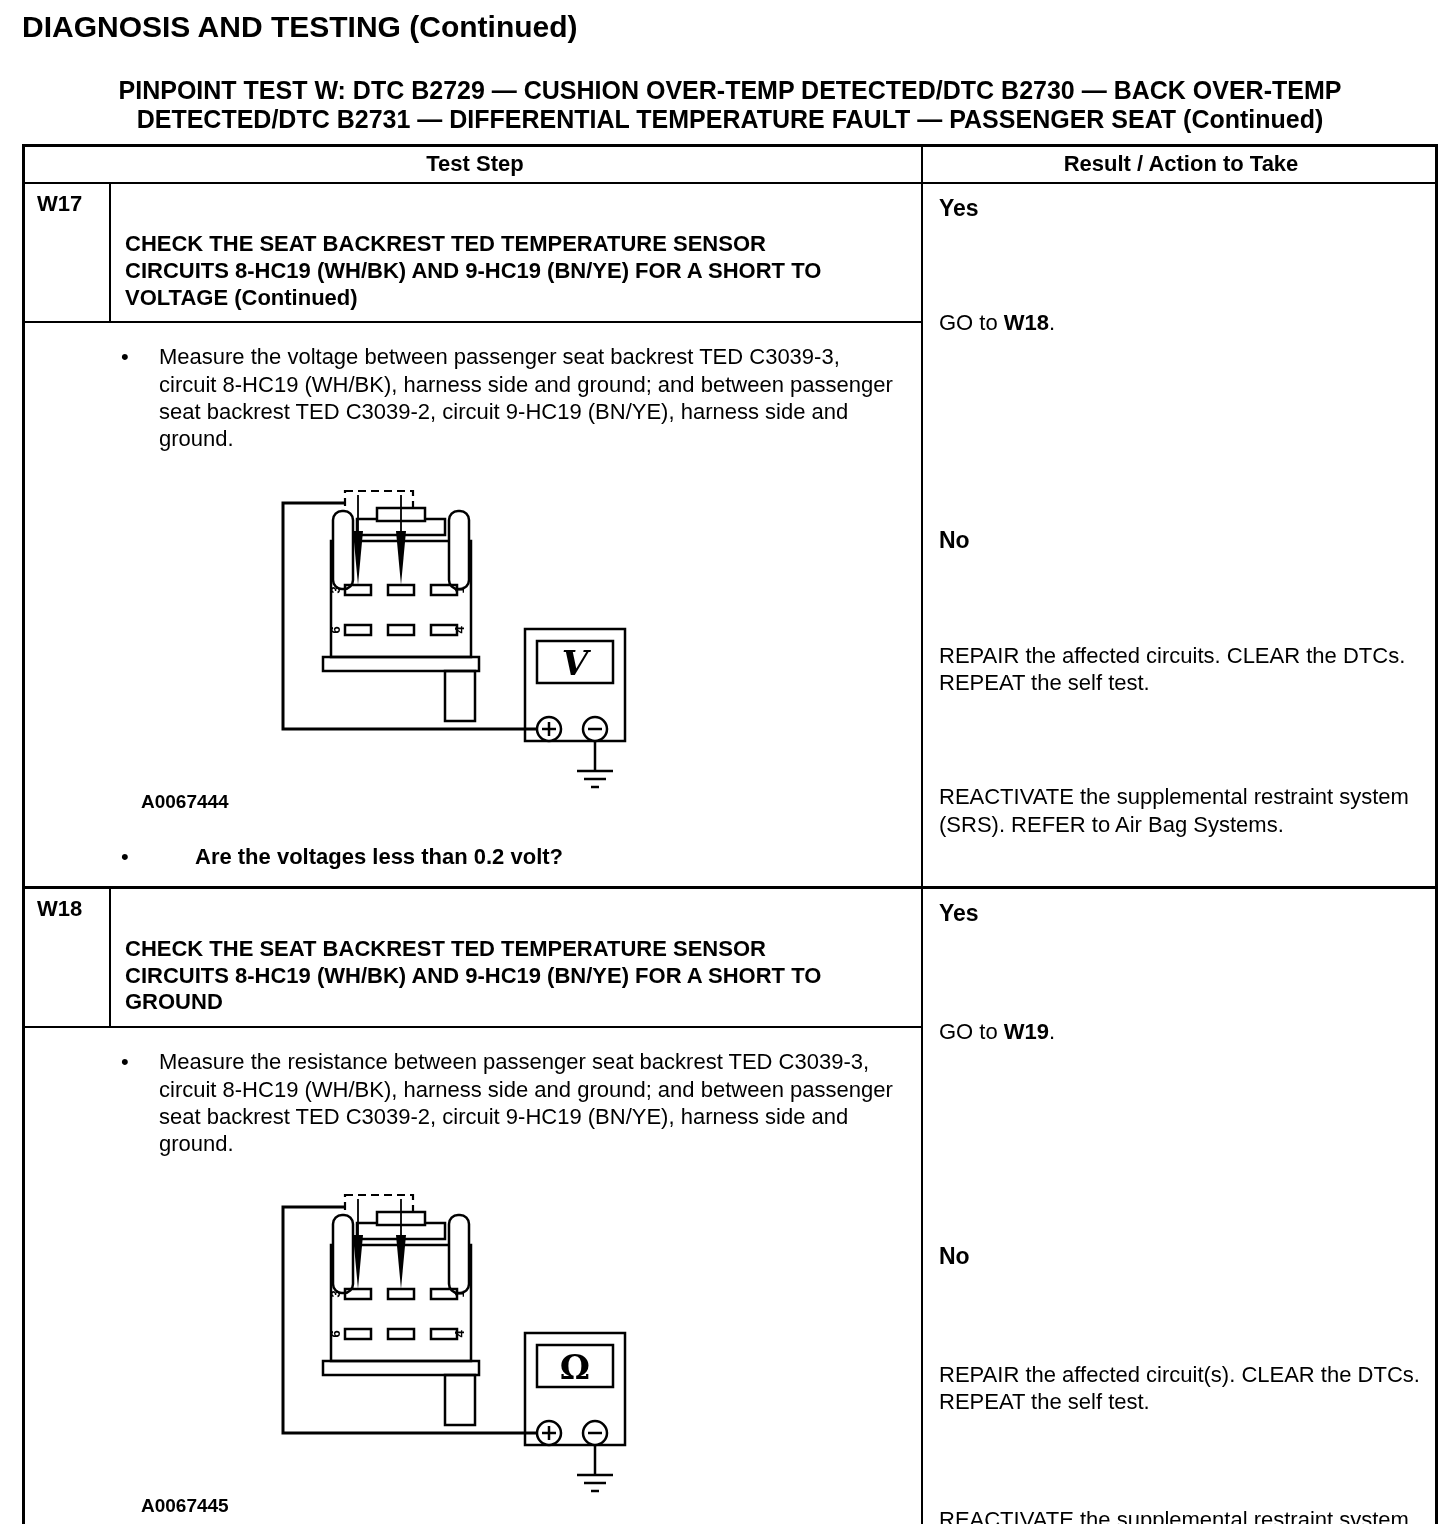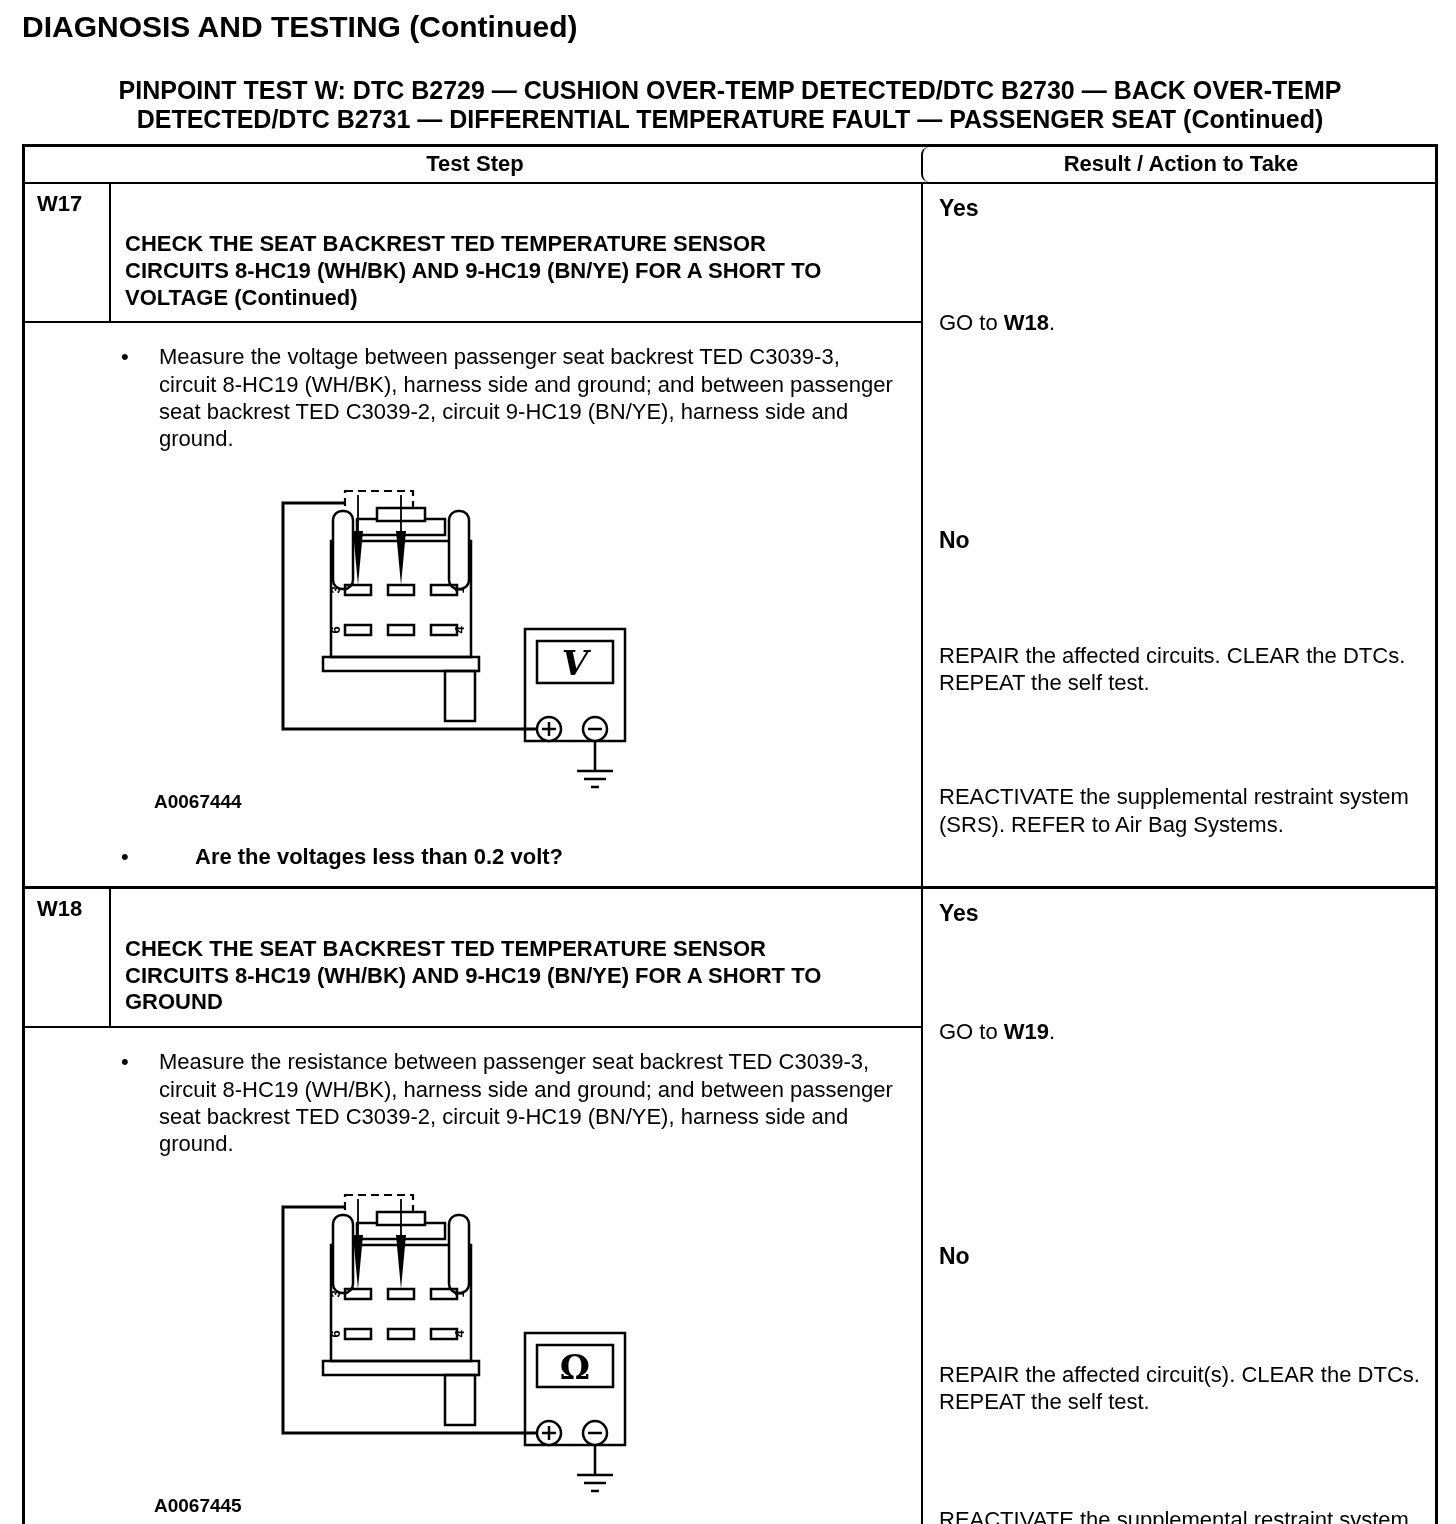--- a/index.html
+++ b/index.html
@@ -15,21 +15,21 @@
     font-size:25px; font-weight:bold; text-align:center;
     line-height:1.16; margin:16px auto 10px auto;
   }
 
   .ptable { border:3px solid #000; }
   .thead {
     display:grid; grid-template-columns:1fr 514px;
     border-bottom:2px solid #000; font-weight:bold; font-size:22px;
   }
   .thead > div { text-align:center; padding:4px 0 5px 4px; }
-  .thead .th-result { border-left:2px solid #000;border-radius:8px; }
+  .thead .th-result { border-left:2px solid #000; }
 
   .trow { display:grid; grid-template-columns:1fr 514px; }
   .trow + .trow { border-top:3px solid #000; }
 
   .result-col {
     border-left:2px solid #000;
     display:flex; flex-direction:column; justify-content:space-between;
     padding:10px 10px 48px 16px; font-size:22px; line-height:1.24;
   }
   .yes-label, .no-label { font-weight:bold; font-size:23px; }
@@ -44,21 +44,21 @@
   .body-w18 { min-height:580px; }
 
   .bullet-row { display:flex; padding-left:96px; font-size:22px; line-height:1.24; }
   .bullet-glyph { width:38px; flex:0 0 38px; }
   .bullet-text { flex:1; padding-right:8px; }
   .question { margin-top:30px; }
   .question .bullet-text { font-weight:bold;margin-left:36px; }
 
   .diagram-wrap { position:relative; margin-top:36px; min-height:324px; }
   .diagram-svg { display:block; margin-left:248px; }
-  .figure-label { position:absolute; left:129px; bottom:0px; font-size:19px; font-weight:bold; }
+  .figure-label { position:absolute; left:116px; bottom:0px; font-size:19px; font-weight:bold; }
 
   svg .nofill { fill:none; stroke:#000; stroke-width:2.5; }
   svg .thickline { fill:none; stroke:#000; stroke-width:3; }
   svg .whitefill { fill:#fff; stroke:#000; stroke-width:2.5; }
   svg .blackfill { fill:#000; stroke:none; }
   svg line { stroke:#000; stroke-width:2.5; }
   svg .thin { stroke-width:1.8; }
   svg .dash { stroke-dasharray:8 5; stroke-width:2.2; }
   svg .pinlabel { font-size:13px; font-weight:bold; text-anchor:middle; font-family:"Liberation Sans",sans-serif; fill:#000; }
   svg .meter-symbol { font-size:34px; font-weight:bold; text-anchor:middle; font-family:"DejaVu Serif",serif; fill:#000; }

